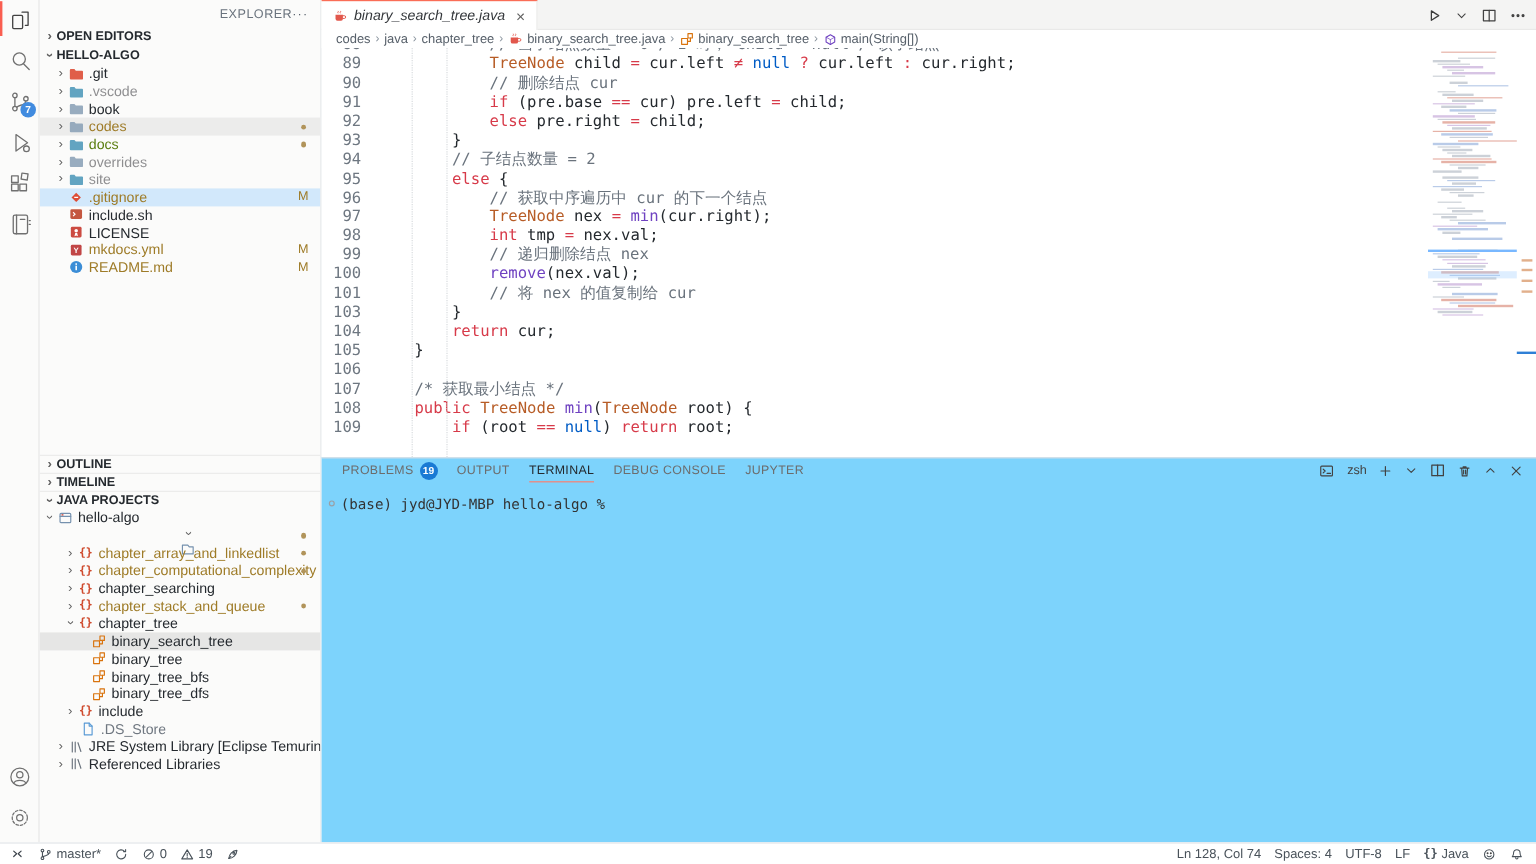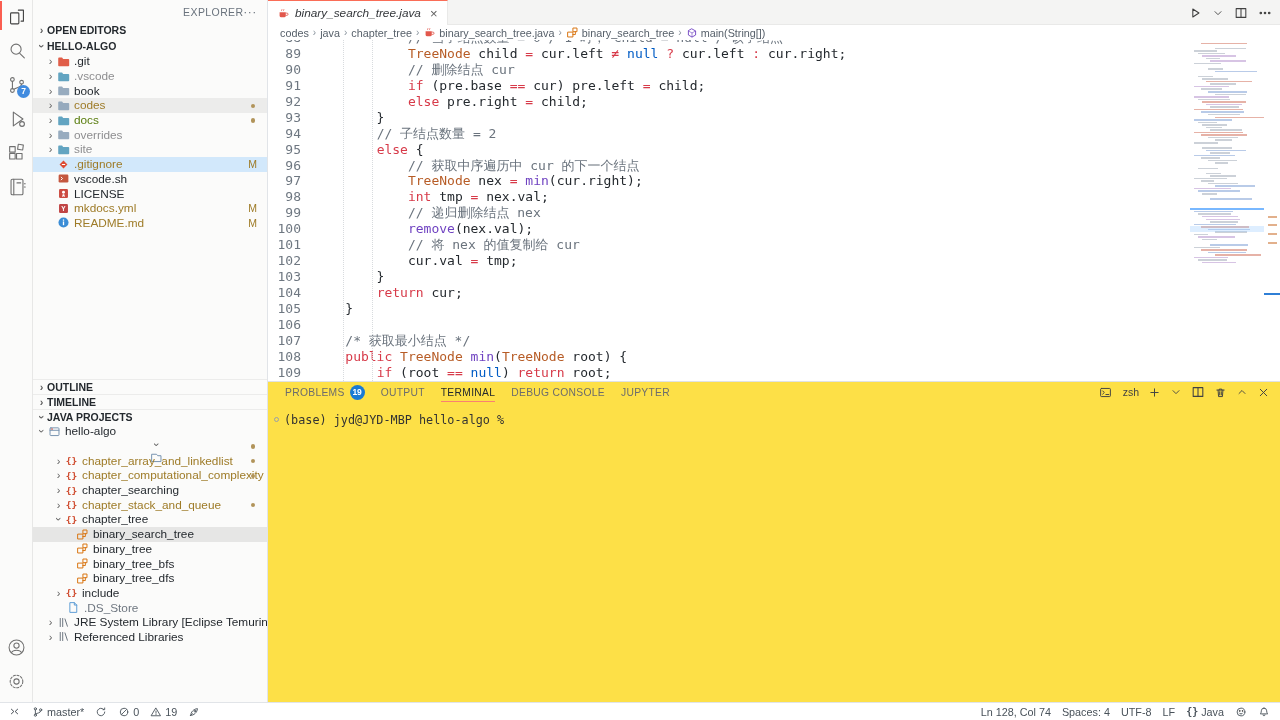--- a/index.html
+++ b/index.html
@@ -65,21 +65,21 @@
 
   #minimap { position:absolute; top:0; bottom:0; right:16px; width:74px; }
   #minimap i { position:absolute; height:1.5px; display:block; }
   .mm-cursor { position:absolute; left:0; right:0; height:2px; background:#79b8ff; }
   .mm-band { position:absolute; left:0; right:0; height:6px; background:rgba(160,205,255,.35); }
   #overview { position:absolute; top:0; bottom:0; right:0; width:16px; }
   .ov-mark { position:absolute; right:3px; width:9px; height:2px; background:#e2b08c; }
   .ov-cursor { position:absolute; right:0; width:16px; height:2px; background:#2f7fd6; }
 
   
-  #panel { position:absolute; top:381px; left:0; right:0; bottom:0; background:#fde047; border-top:1px solid #dfe2e5; }
+  #panel { position:absolute; top:381px; left:0; right:0; bottom:0; background:#7dd3fc; border-top:1px solid #dfe2e5; }
   #panel-tabs { position:absolute; top:0; left:0; right:0; height:21px; display:flex; align-items:center; gap:16px; padding-left:17px; }
   .ptab { position:relative; font-size:10.3px; letter-spacing:.3px; color:#6c6c6c; cursor:pointer; display:flex; align-items:center; gap:5px; height:21px; }
   .ptab.active { color:#24292e; }
   .ptab.active::after { content:''; position:absolute; left:0; right:0; bottom:1px; height:1.5px; background:#fa8072; }
   .ptab .pbadge { min-width:15px; height:15px; border-radius:8px; background:#1a7ad4; color:#fff; font-size:8.5px;
     line-height:15px; text-align:center; font-weight:bold; letter-spacing:0; }
   #panel-actions { position:absolute; right:10px; top:3px; display:flex; align-items:center; gap:9px; color:#424242; }
   #shell-name { font-size:10.5px; color:#424242; margin-left:2px; }
   #terminal { position:absolute; top:24px; left:0; right:0; bottom:0; font-family:"DejaVu Sans Mono", monospace;
     font-size:11.8px; color:#333; }
@@ -251,21 +251,21 @@
         <span class="row-badge">M</span>
       </div>
       <div class="tree-row" style="padding-left: 12px;">
         <span class="cv"></span>
         <span class="ticon">
           <svg width="13" height="13" viewBox="0 0 16 16">
             <rect x="2" y="3" width="12" height="10" rx="1.5" fill="#c4573f"></rect>
             <path d="M4.8 6l2 2-2 2" stroke="#fff" stroke-width="1.2" fill="none"></path>
           </svg>
         </span>
-        <span class="lbl">vscode.sh</span>
+        <span class="lbl">include.sh</span>
       </div>
       <div class="tree-row" style="padding-left: 12px;">
         <span class="cv"></span>
         <span class="ticon">
           <svg width="13" height="13" viewBox="0 0 16 16">
             <rect x="2.5" y="2.5" width="11" height="11" rx="1.5" fill="#cc4b41"></rect>
             <circle cx="8" cy="6.5" r="1.8" fill="#fff"></circle>
             <path d="M7 8.8l-.8 3.4L8 11.3l1.8.9L9 8.8z" fill="#fff"></path>
           </svg>
         </span>
@@ -542,21 +542,20 @@
         <div class="code-line"><span class="ln">92</span><span class="lc"><span class="tk-p">            </span><span class="tk-k">else</span><span class="tk-p"> pre.right </span><span class="tk-k">=</span><span class="tk-p"> child;</span></span></div>
         <div class="code-line"><span class="ln">93</span><span class="lc"><span class="tk-p">        }</span></span></div>
         <div class="code-line"><span class="ln">94</span><span class="lc"><span class="tk-p">        </span><span class="tk-m">// 子结点数量 = 2</span></span></div>
         <div class="code-line"><span class="ln">95</span><span class="lc"><span class="tk-p">        </span><span class="tk-k">else</span><span class="tk-p"> {</span></span></div>
         <div class="code-line"><span class="ln">96</span><span class="lc"><span class="tk-p">            </span><span class="tk-m">// 获取中序遍历中 cur 的下一个结点</span></span></div>
         <div class="code-line"><span class="ln">97</span><span class="lc"><span class="tk-p">            </span><span class="tk-t">TreeNode</span><span class="tk-p"> nex </span><span class="tk-k">=</span><span class="tk-p"> </span><span class="tk-f">min</span><span class="tk-p">(cur.right);</span></span></div>
         <div class="code-line"><span class="ln">98</span><span class="lc"><span class="tk-p">            </span><span class="tk-k">int</span><span class="tk-p"> tmp </span><span class="tk-k">=</span><span class="tk-p"> nex.val;</span></span></div>
         <div class="code-line"><span class="ln">99</span><span class="lc"><span class="tk-p">            </span><span class="tk-m">// 递归删除结点 nex</span></span></div>
         <div class="code-line"><span class="ln">100</span><span class="lc"><span class="tk-p">            </span><span class="tk-f">remove</span><span class="tk-p">(nex.val);</span></span></div>
         <div class="code-line"><span class="ln">101</span><span class="lc"><span class="tk-p">            </span><span class="tk-m">// 将 nex 的值复制给 cur</span></span></div>
-        <div class="code-line"><span class="ln">102</span><span class="lc"><span class="tk-p">            cur.val </span><span class="tk-k">=</span><span class="tk-p"> tmp;</span></span></div>
         <div class="code-line"><span class="ln">103</span><span class="lc"><span class="tk-p">        }</span></span></div>
         <div class="code-line"><span class="ln">104</span><span class="lc"><span class="tk-p">        </span><span class="tk-k">return</span><span class="tk-p"> cur;</span></span></div>
         <div class="code-line"><span class="ln">105</span><span class="lc"><span class="tk-p">    }</span></span></div>
         <div class="code-line"><span class="ln">106</span><span class="lc"></span></div>
         <div class="code-line"><span class="ln">107</span><span class="lc"><span class="tk-p">    </span><span class="tk-m">/* 获取最小结点 */</span></span></div>
         <div class="code-line"><span class="ln">108</span><span class="lc"><span class="tk-p">    </span><span class="tk-k">public</span><span class="tk-p"> </span><span class="tk-t">TreeNode</span><span class="tk-p"> </span><span class="tk-f">min</span><span class="tk-p">(</span><span class="tk-t">TreeNode</span><span class="tk-p"> root) {</span></span></div>
         <div class="code-line"><span class="ln">109</span><span class="lc"><span class="tk-p">        </span><span class="tk-k">if</span><span class="tk-p"> (root </span><span class="tk-k">==</span><span class="tk-p"> </span><span class="tk-c">null</span><span class="tk-p">) </span><span class="tk-k">return</span><span class="tk-p"> root;</span></span></div>
       </div>
     <div class="guide" style="left:75px;"></div>
     <div class="guide" style="left:104px;"></div>

